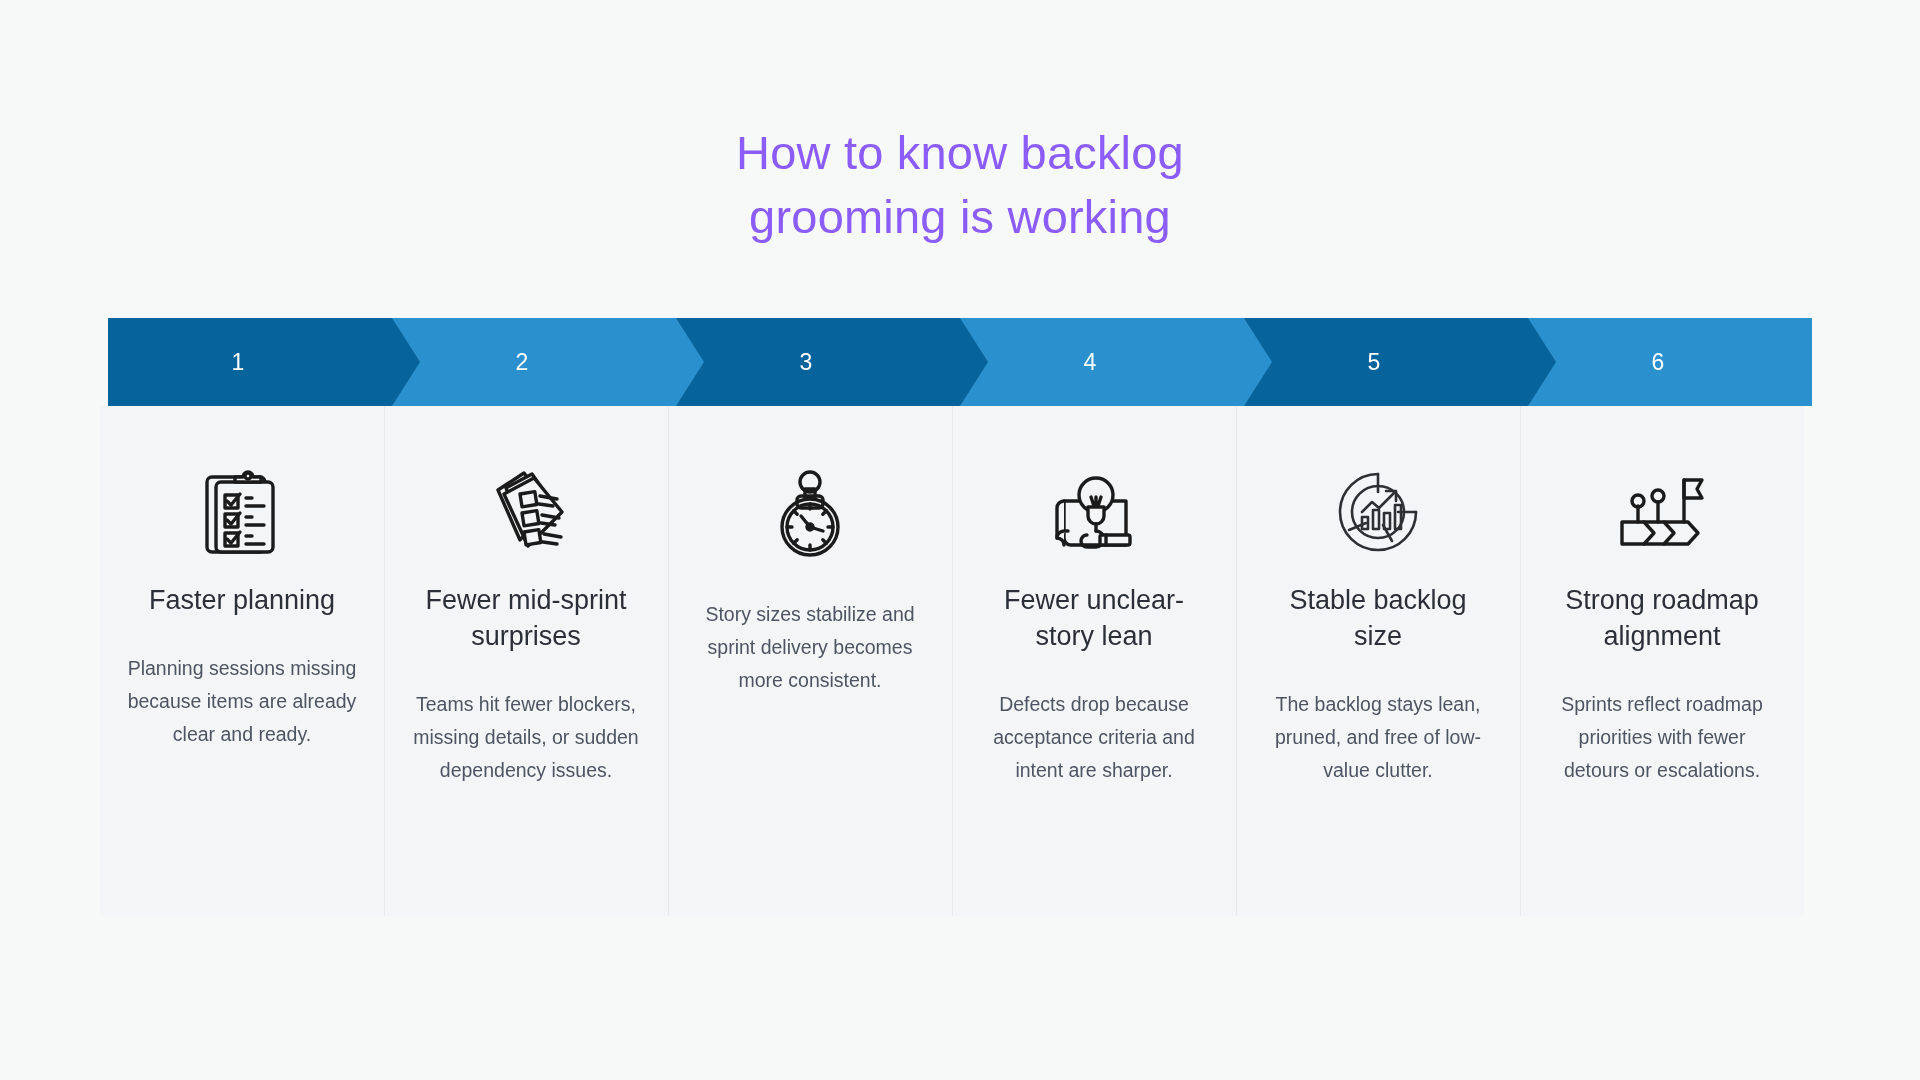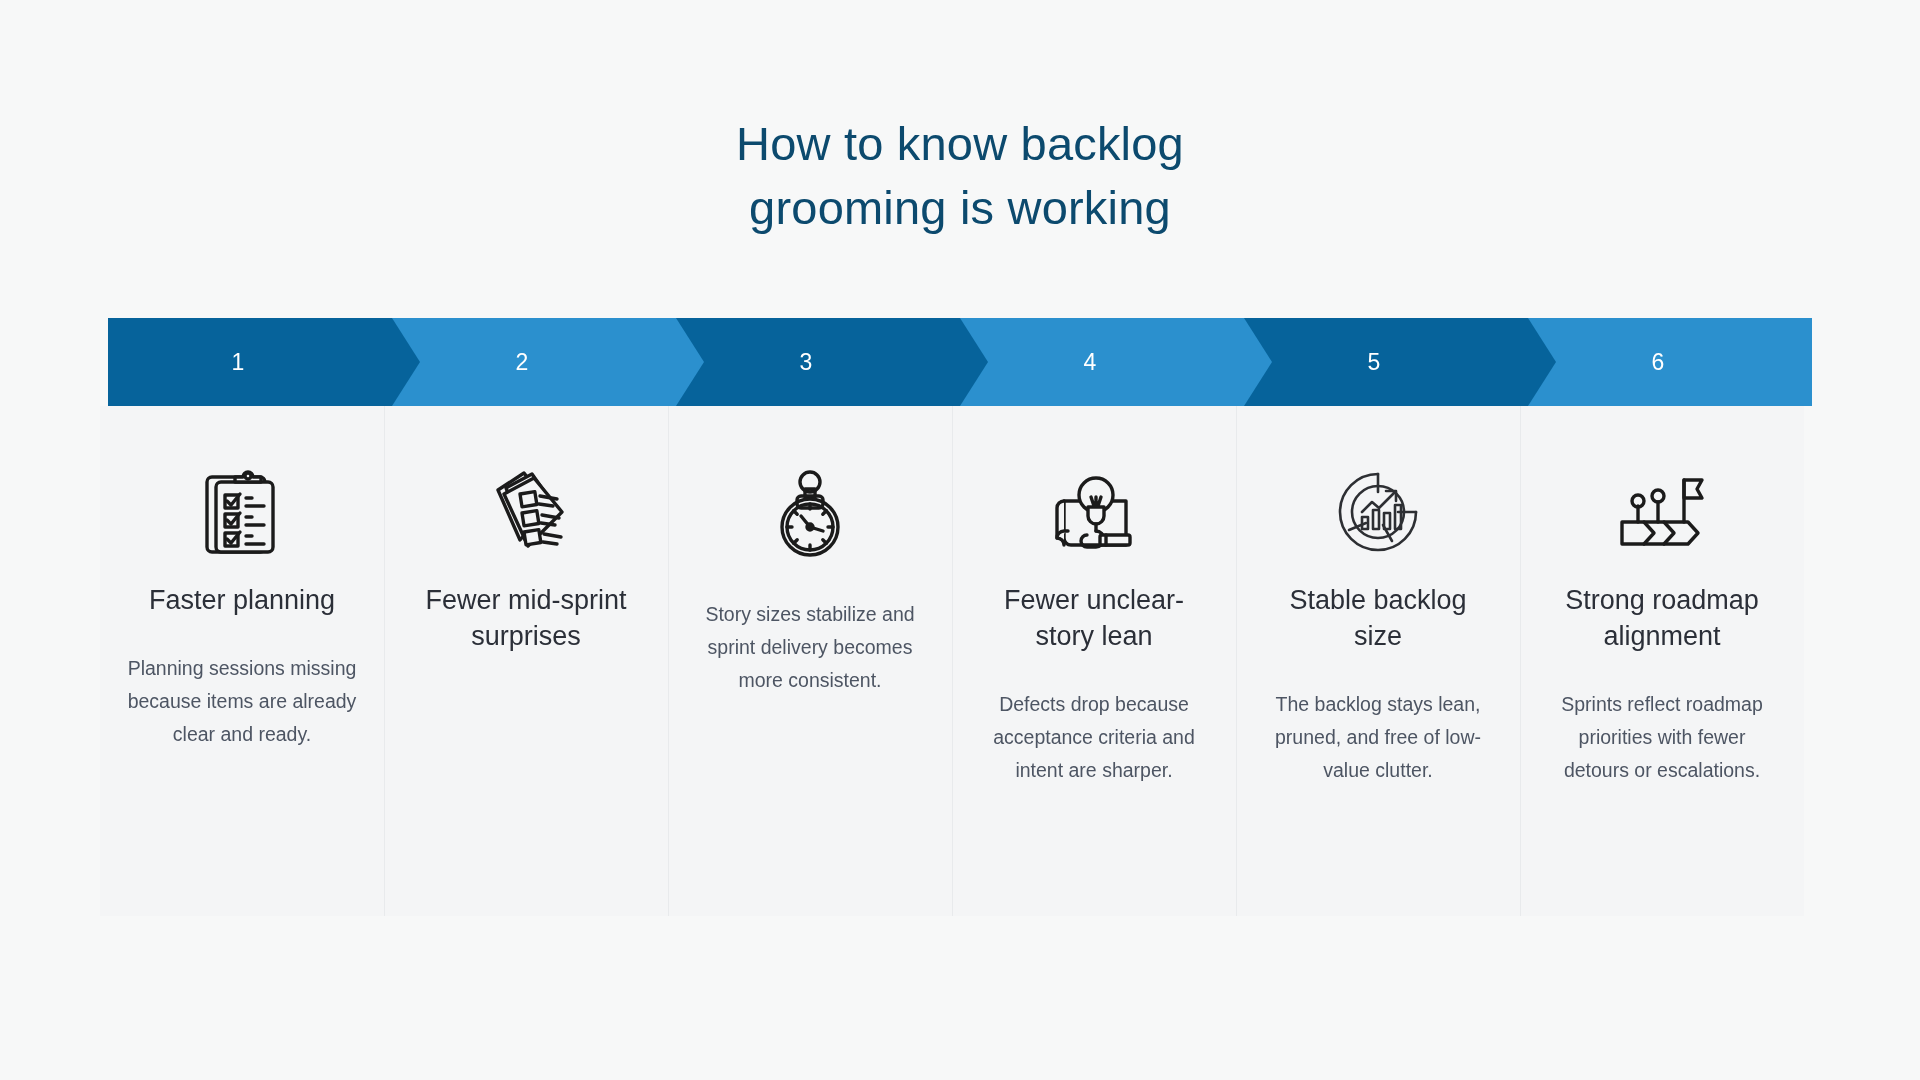--- a/index.html
+++ b/index.html
@@ -24,24 +24,24 @@
     position: absolute;
     top: 112px;
     left: 0;
     width: 1920px;
     text-align: center;
   }
   .title {
     font-size: 47px;
     line-height: 64px;
     font-weight: 400;
-    color: #0c4a6e;
+    color: #8b5cf6;
     letter-spacing: 0.2px;
     max-width: 640px;
-    margin: 0 auto;
+    margin: 9px auto;
   }
 
   
   .banner {
     position: absolute;
     top: 318px;
     left: 108px;
     width: 1704px;
     height: 88px;
     display: flex;
@@ -221,20 +221,21 @@
           <path d="M24 26 L54 10 L82 44 L48 78 Z"></path>
           <rect x="40" y="26" width="15" height="13" transform="rotate(-9 40 26)"></rect>
           <path d="M60 28 l17 3 M59 36 l14 2"></path>
           <rect x="42" y="45" width="15" height="13" transform="rotate(-9 42 45)"></rect>
           <path d="M62 47 l17 3 M61 55 l14 2"></path>
           <rect x="44" y="64" width="15" height="13" transform="rotate(-9 44 64)"></rect>
           <path d="M64 66 l17 3 M63 74 l14 2"></path>
         </svg>
       </div>
       <div class="card-title">Fewer mid-sprint surprises</div>
+      <div class="card-desc">Teams hit fewer blockers, missing details, or sudden dependency issues.</div>
     </div>
 
     <div class="card">
       <div class="icon-box">
         <svg width="80" height="94" viewBox="0 0 80 94" fill="none" stroke="#1b1b1b" stroke-width="3.4" stroke-linejoin="round" stroke-linecap="round">
           <circle cx="40" cy="17" r="10"></circle>
           <rect x="35" y="24" width="10" height="8"></rect>
           <rect x="27" y="31" width="26" height="12" rx="4"></rect>
           <circle cx="40" cy="62" r="28"></circle>
           <circle cx="40" cy="62" r="23"></circle>

